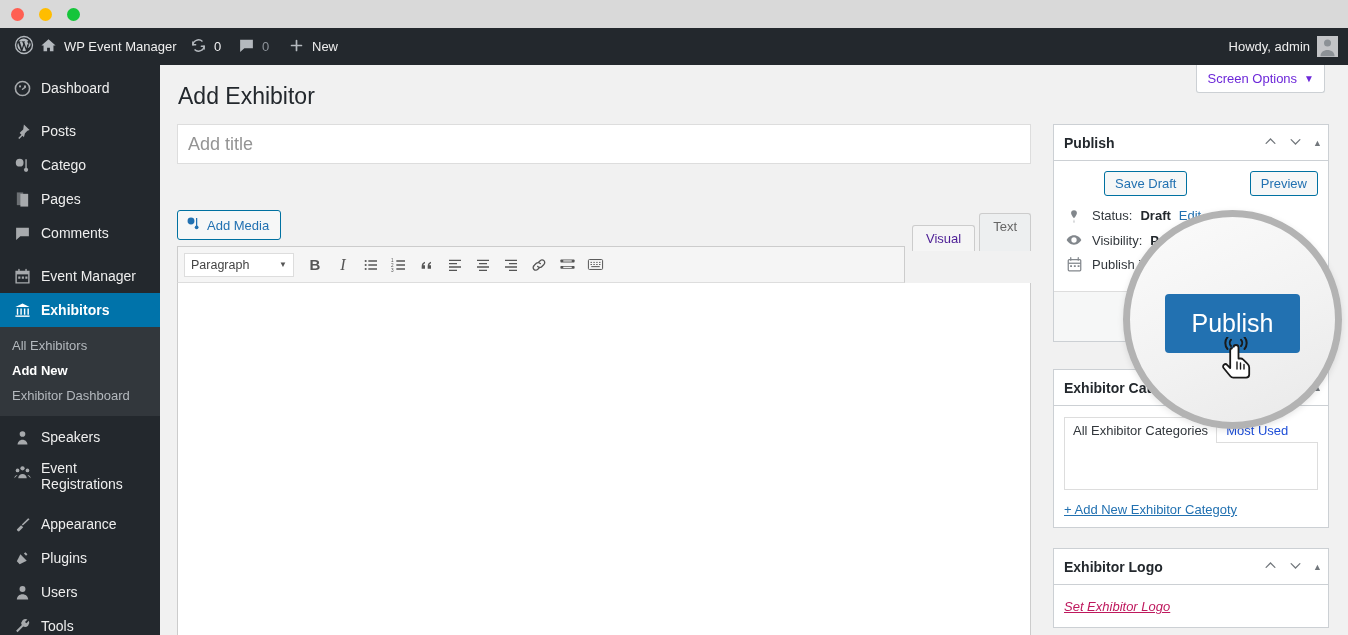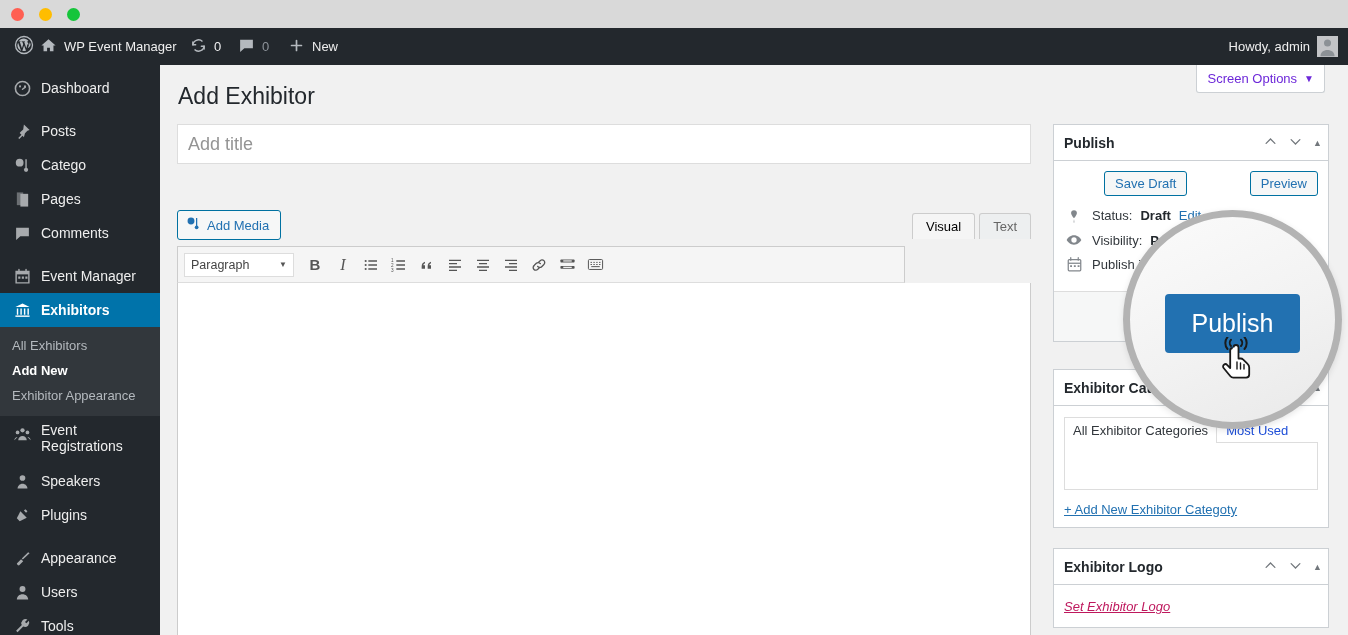--- a/index.html
+++ b/index.html
@@ -110,21 +110,21 @@
     border: 1px solid #0071a1; border-radius: 3px; background: #f6f7f7;
     color: #2271b1; font-size: 13px;
     padding: 5px 11px 5px 8px; display: flex; align-items: center; gap: 6px; justify-content: center;
   }
   .tabrow { position: absolute; right: 0; top: 3px; display: flex; }
   .ed-tab {
     border: 1px solid #ccc; background: #edeff0; color: #666;
     font-size: 13px; padding: 5px 13px; margin-left: 4px;
     border-bottom: none; border-radius: 3px 3px 0 0;
   }
-  .ed-tab.active { background: #f5f5f5; color: #000000; }
+  .ed-tab.active { background: #f5f5f5; color: #4c1d95; margin-top: 12px; }
   #mce-toolbar {
     position: absolute; left: 0; top: 36px; width: 728px; height: 37px;
     background: #f5f5f5; border: 1px solid #ccc; border-bottom-color: #ddd;
     display: flex; align-items: center; padding: 0 6px; gap: 2px;
   }
   #para-select {
     width: 110px; height: 24px; border: 1px solid #ddd; background: #fff;
     font-size: 12.5px; color: #444; display: flex; align-items: center;
     justify-content: space-between; padding: 0 6px; margin-right: 6px;
   }
@@ -329,63 +329,63 @@
           <path d="M4 9h2v9H4zm5 0h2v9H9zm5 0h2v9h-2zm5 0h2v9h-2z"></path>
           <path d="M2 19h20v2H2z"></path>
         </svg>
     </span>
     <span class="mi-label">Exhibitors</span>
   </div>
 
   <div class="submenu">
     <span class="submenu-item">All Exhibitors</span>
     <span class="submenu-item current">Add New</span>
-    <span class="submenu-item">Exhibitor Appearance</span>
+    <span class="submenu-item">Exhibitor Dashboard</span>
+  </div>
+
+  <div class="menu-item" style="margin-top:4px;">
+    <span class="mi-icon">
+      <svg width="17" height="17" viewBox="0 0 24 24" fill="currentColor">
+          <circle cx="12" cy="7" r="4"></circle>
+          <path d="M5 22c0-4 3.1-7 7-7s7 3 7 7z"></path>
+        </svg>
+    </span>
+    <span class="mi-label">Speakers</span>
   </div>
 
   <div class="menu-item" style="min-height:44px;align-items:flex-start;padding-top:6px;">
     <span class="mi-icon" style="margin-top:2px;">
       <svg width="17" height="17" viewBox="0 0 24 24" fill="currentColor">
           <circle cx="12" cy="6" r="3"></circle>
           <circle cx="5" cy="9" r="2.6"></circle>
           <circle cx="19" cy="9" r="2.6"></circle>
           <path d="M6 20c0-3.3 2.7-6 6-6s6 2.7 6 6zM0.5 20c0-2.6 2-4.6 4.5-4.6M23.5 20c0-2.6-2-4.6-4.5-4.6"></path>
         </svg>
     </span>
     <span class="mi-label two-line" style="white-space:pre-line;">Event Registrations</span>
   </div>
 
-  <div class="menu-item" style="margin-top:4px;">
-    <span class="mi-icon">
-      <svg width="17" height="17" viewBox="0 0 24 24" fill="currentColor">
-          <circle cx="12" cy="7" r="4"></circle>
-          <path d="M5 22c0-4 3.1-7 7-7s7 3 7 7z"></path>
-        </svg>
-    </span>
-    <span class="mi-label">Speakers</span>
+  <div class="menu-item gap">
+    <span class="mi-icon">
+      <svg width="17" height="17" viewBox="0 0 24 24" fill="currentColor">
+          <path d="M20 3l-9 9 1.5 1.5L22 4.5 20 3z"></path>
+          <path d="M10 13l-6 6 1 2 2 1 6-6-3-3z"></path>
+        </svg>
+    </span>
+    <span class="mi-label">Appearance</span>
   </div>
 
   <div class="menu-item">
     <span class="mi-icon">
       <svg width="17" height="17" viewBox="0 0 24 24" fill="currentColor">
           <path d="M16 3l-2 2 3 3 2-2-3-3z"></path>
           <path d="M4 16l5-10 9 9-10 5-4-4z"></path>
         </svg>
     </span>
     <span class="mi-label">Plugins</span>
-  </div>
-
-  <div class="menu-item gap">
-    <span class="mi-icon">
-      <svg width="17" height="17" viewBox="0 0 24 24" fill="currentColor">
-          <path d="M20 3l-9 9 1.5 1.5L22 4.5 20 3z"></path>
-          <path d="M10 13l-6 6 1 2 2 1 6-6-3-3z"></path>
-        </svg>
-    </span>
-    <span class="mi-label">Appearance</span>
   </div>
 
   <div class="menu-item">
     <span class="mi-icon">
       <svg width="17" height="17" viewBox="0 0 24 24" fill="currentColor">
           <circle cx="12" cy="7" r="4.2"></circle>
           <path d="M4 22c0-4.4 3.6-7.5 8-7.5s8 3.1 8 7.5z"></path>
         </svg>
     </span>
     <span class="mi-label">Users</span>

